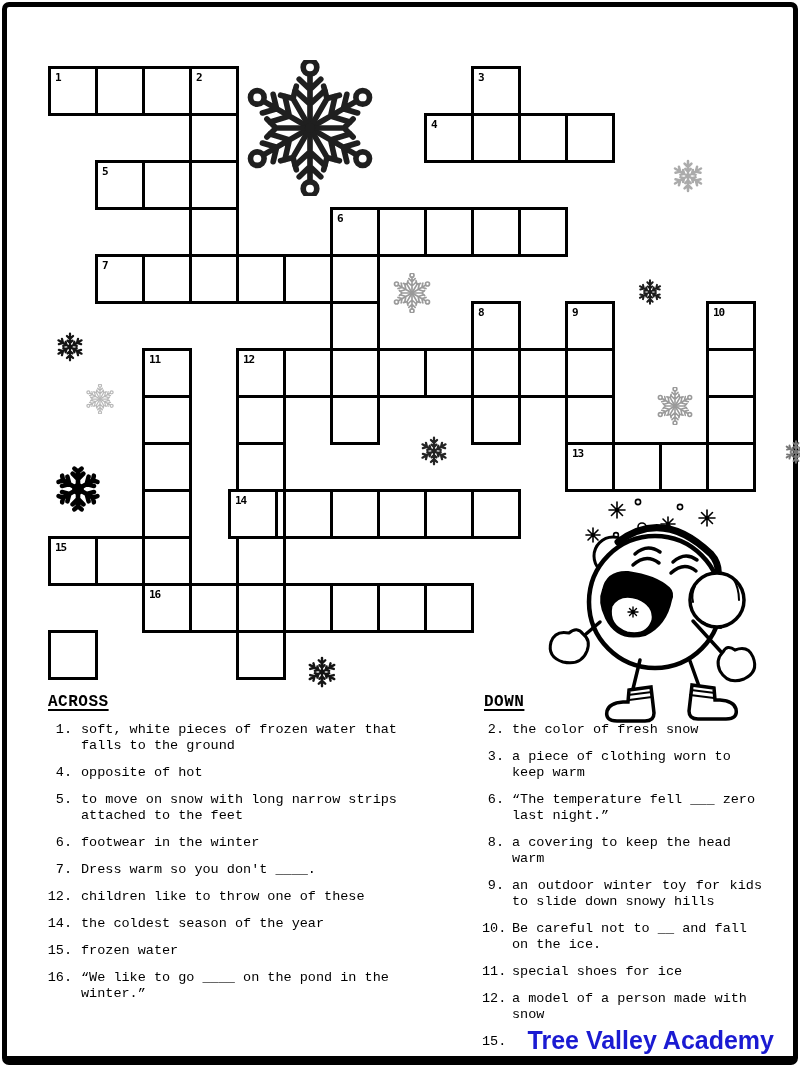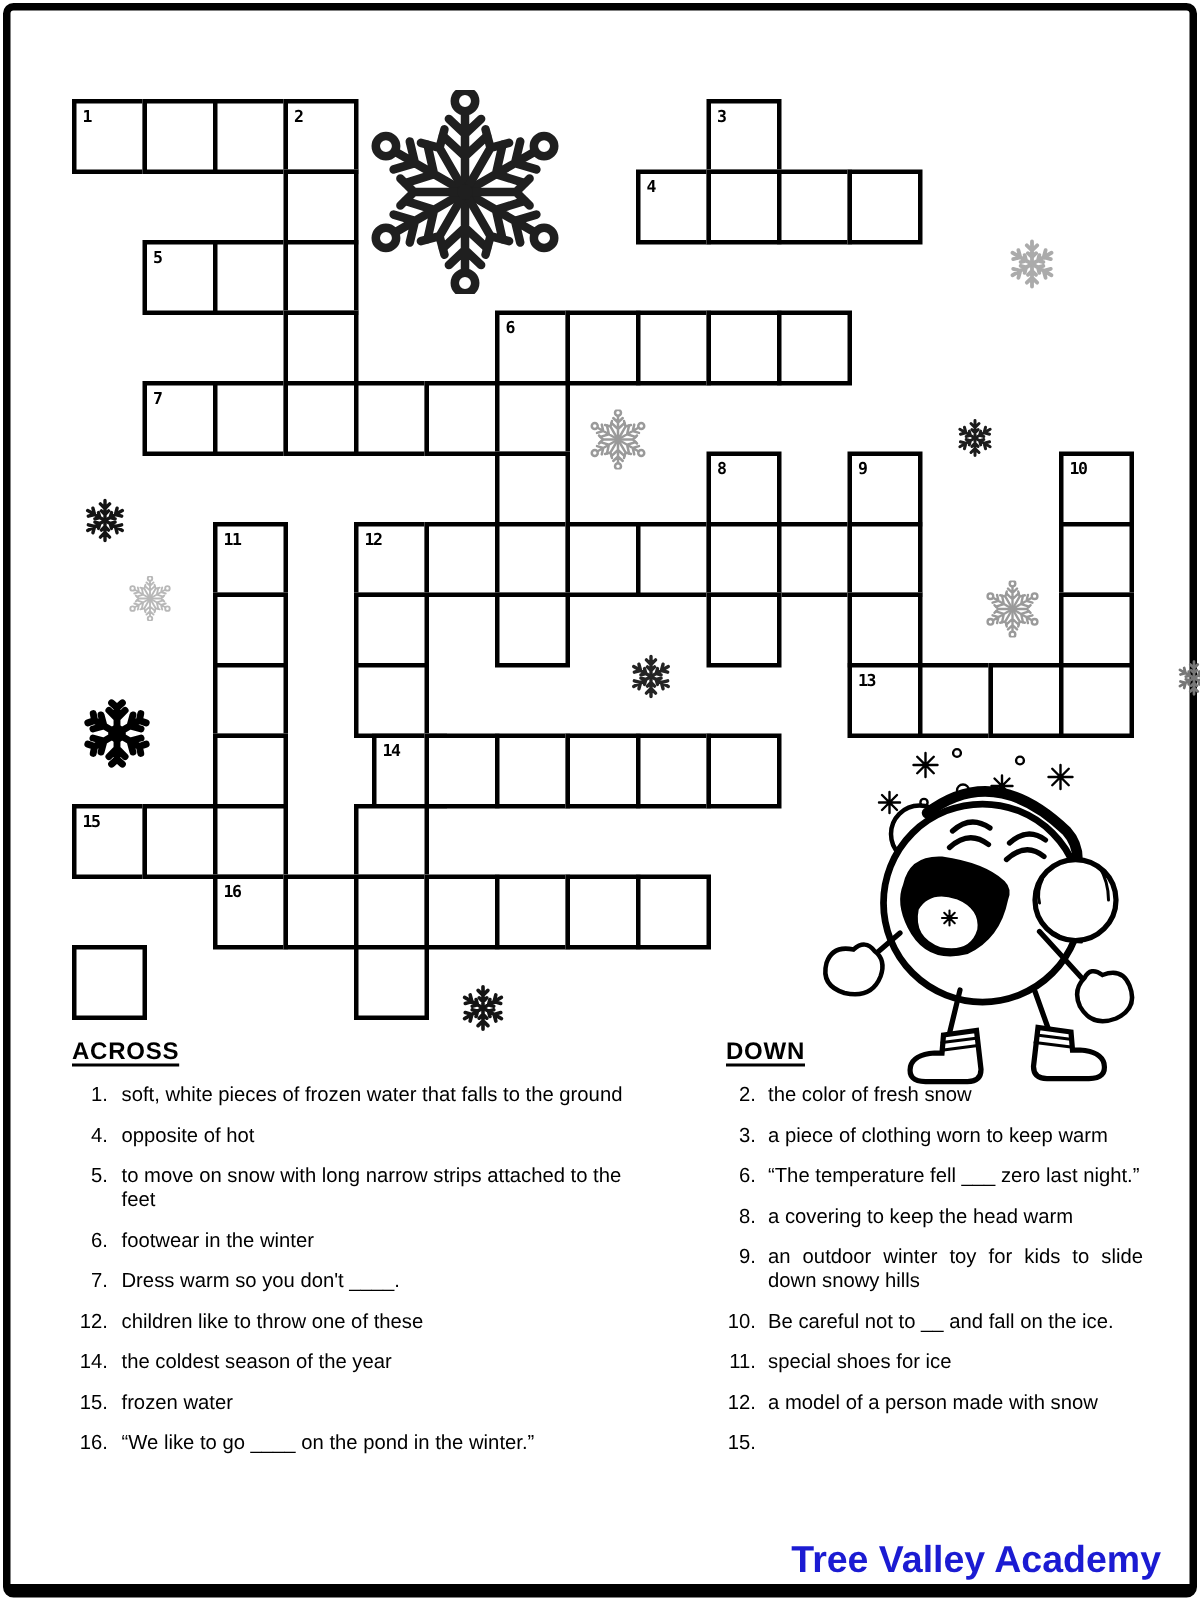--- a/index.html
+++ b/index.html
@@ -15,21 +15,21 @@
   
   #grid{position:absolute;left:48px;top:66px;}
   .cell{position:absolute;width:50px;height:50px;box-sizing:border-box;
         border:3px solid #000;background:#fff;}
   .cell .num{position:absolute;left:4px;top:2px;font-size:11px;font-weight:600;
         font-family:"DejaVu Sans Mono","Liberation Sans",monospace;letter-spacing:-1px;}
   
   .flake{position:absolute;pointer-events:none;}
   #snowman{position:absolute;left:543px;top:494px;width:220px;height:250px;}
   
-  .clue-col{position:absolute;top:694px;font-size:13.5px;line-height:16px;}
+  .clue-col{position:absolute;top:694px;font-size:13.5px;line-height:16px;font-family:Liberation Mono, monospace;}
   #across-col{left:46px;width:372px;}
   #down-col{left:482px;width:280px;}
   .clue-col h2{margin:0 0 12px 2px;font-size:16px;letter-spacing:.5px;
                text-decoration:underline;text-decoration-thickness:2px;text-underline-offset:3px;}
   .clue{display:flex;margin-bottom:11px;}
   .clue .cnum{width:26px;text-align:right;margin-right:9px;flex:none;}
   #down-col .clue .cnum{width:22px;margin-right:8px;}
   .clue .ctxt{flex:1;}
   .clue .ctxt.justify{text-align:justify;}
   
@@ -161,21 +161,21 @@
       <div class="cell" style="left: 658px; top: 329px;"></div>
       <div class="cell" style="left: 94px; top: 376px;"></div>
       <div class="cell" style="left: 188px; top: 376px;"></div>
       <div class="cell" style="left: 517px; top: 376px; text-align: right;">
         <span class="num">13</span>
       </div>
       <div class="cell" style="left: 564px; top: 376px;"></div>
       <div class="cell" style="left: 611px; top: 376px;"></div>
       <div class="cell" style="left: 658px; top: 376px;"></div>
       <div class="cell" style="left: 94px; top: 423px;"></div>
-      <div class="cell" style="left: 200px; top: 423px;">
+      <div class="cell" style="left: 180px; top: 423px;">
         <span class="num">14</span>
       </div>
       <div class="cell" style="left: 235px; top: 423px;"></div>
       <div class="cell" style="left: 282px; top: 423px;"></div>
       <div class="cell" style="left: 329px; top: 423px;"></div>
       <div class="cell" style="left: 376px; top: 423px;"></div>
       <div class="cell" style="left: 423px; top: 423px;"></div>
       <div class="cell" style="left: 0px; top: 470px;">
         <span class="num">15</span>
       </div>

